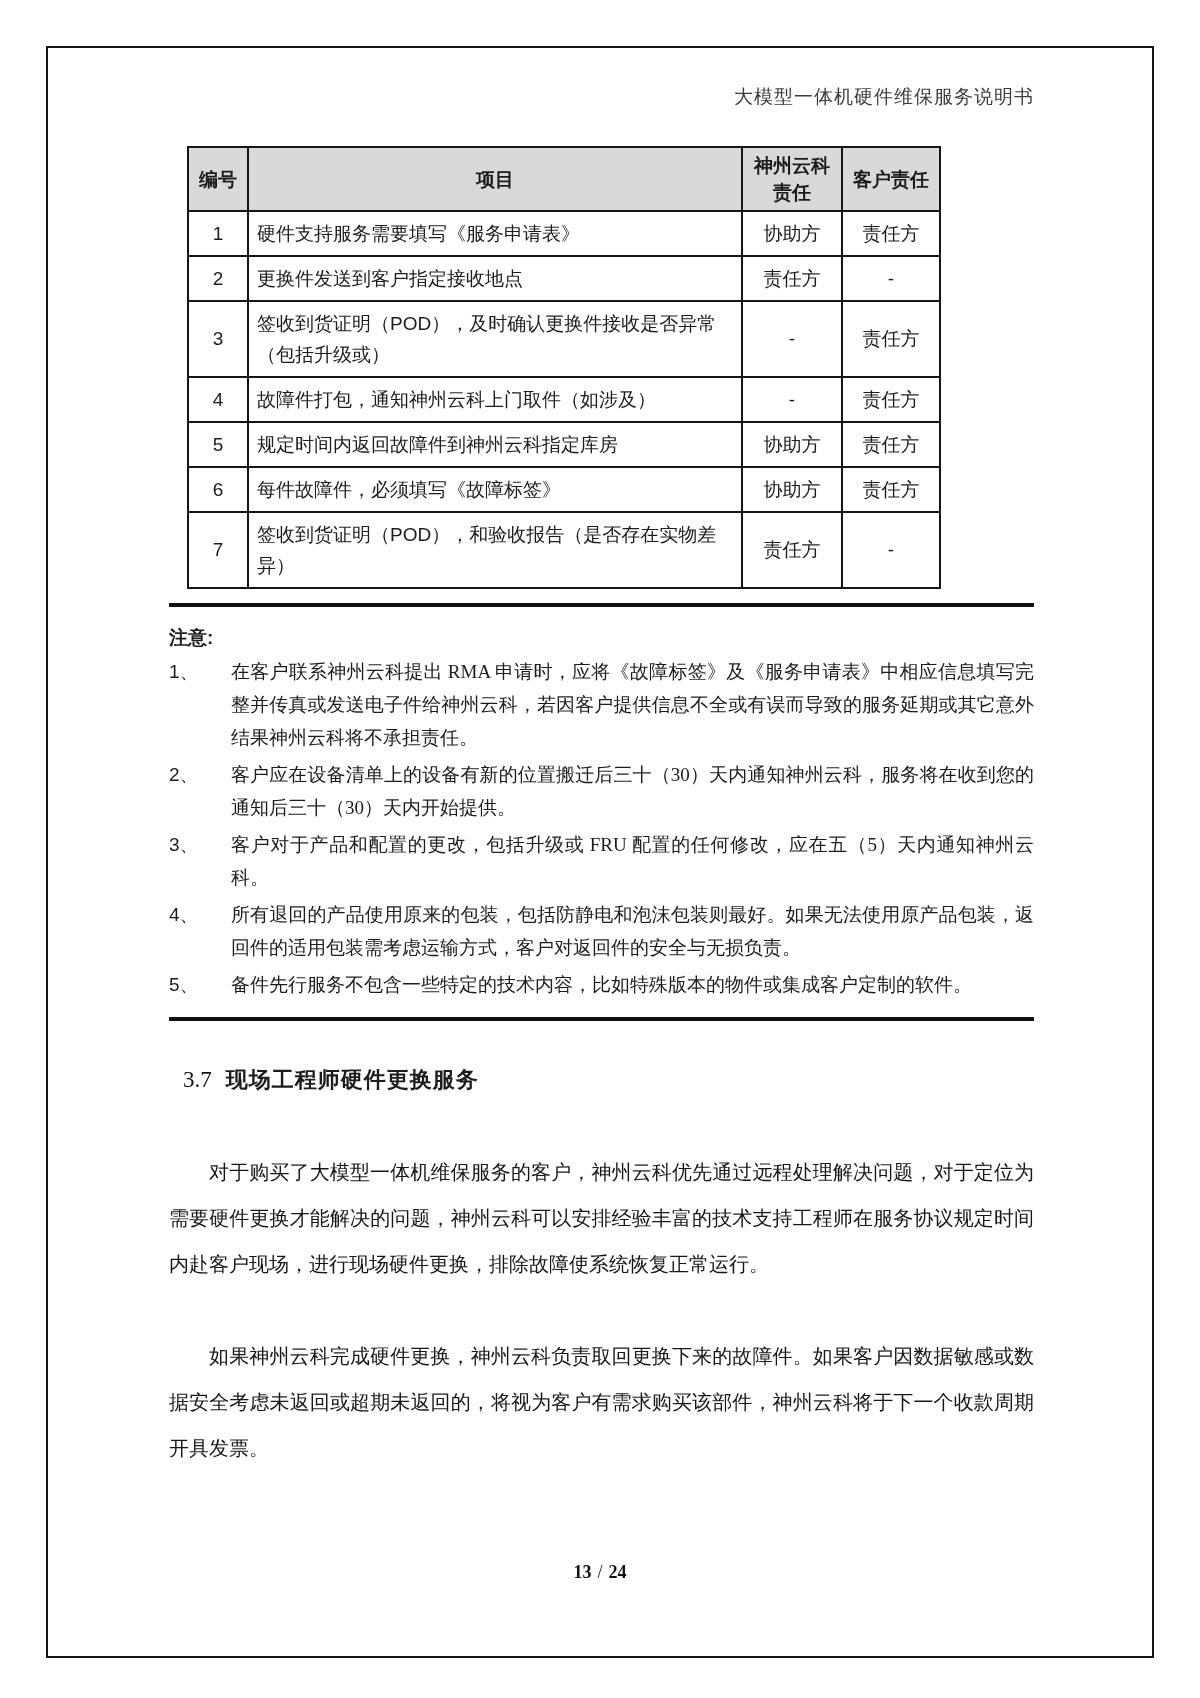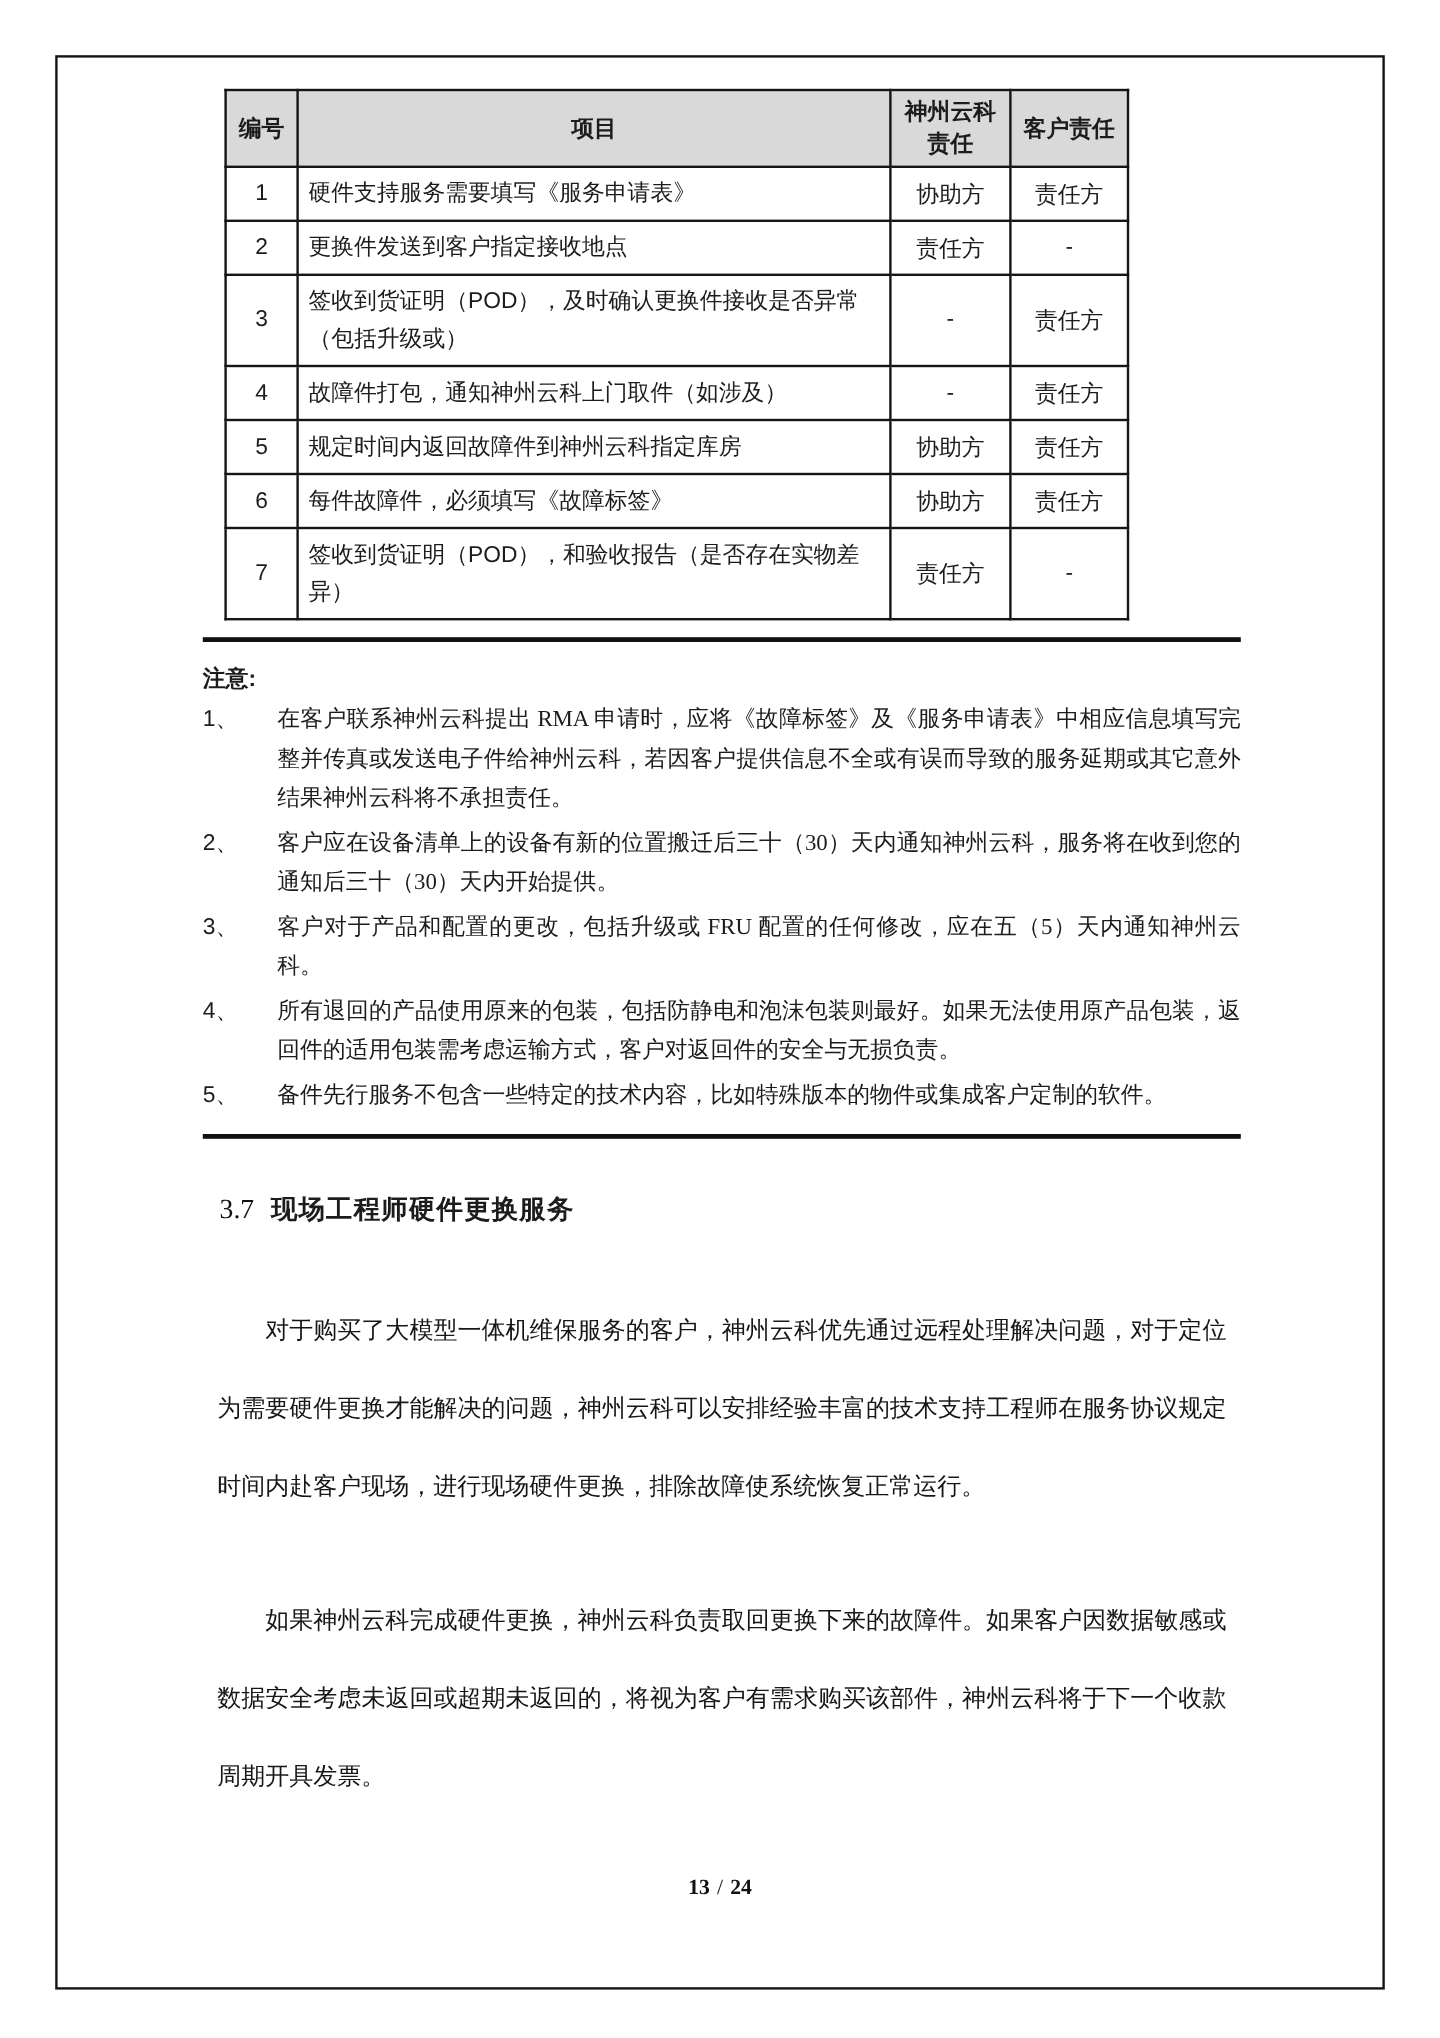--- a/index.html
+++ b/index.html
@@ -26,21 +26,21 @@
     color:#3c3c3c;
     letter-spacing:1px;
   }
   .content { padding:0 118px 0 121px; }
   .intro-line {
     margin-top:38px;
     font-size:20px;
     text-indent:2em;
   }
   table.resp-table {
-    margin-top:26px;
+    margin-top:36px;
     margin-left:18px;
     border-collapse:collapse;
     width:752px;
     table-layout:fixed;
   }
   .resp-table th, .resp-table td {
     border:2px solid #151515;
     font-size:19px;
     vertical-align:middle;
     padding:6px 8px;
@@ -92,44 +92,45 @@
     margin-right:14px;
     color:#111;
   }
   .sec-title {
     font-size:22px;
     font-weight:bold;
     letter-spacing:1px;
   }
   .para {
     font-size:20px;
-    line-height:65px;
+    line-height:46px;
     text-align:justify;
     text-indent:2em;
-    margin:12px;
+    margin:0;
     color:#161616;
   }
   .para-1 { margin-top:54px; }
   .para-2 { margin-top:48px;font-family:Liberation Mono, monospace; }
   .doc-footer {
     position:absolute;
     left:0; right:0; bottom:73px;
     text-align:center;
     font-family:"Liberation Serif","DejaVu Serif",serif;
     font-size:18px;
     color:#111;
   }
   .pg-bold { font-weight:bold; }
   .pg-sep { margin:0 6px; font-weight:normal; }
 </style>
 </head>
 <body>
 
 <div class="page-frame">
 
+  <div class="doc-header">大模型一体机硬件维保服务说明书</div>
 
   <div class="content">
 
 
     <table class="resp-table">
       <colgroup>
         <col class="col-no">
           <col class="col-item">
           <col class="col-vendor">
           <col class="col-cust">

